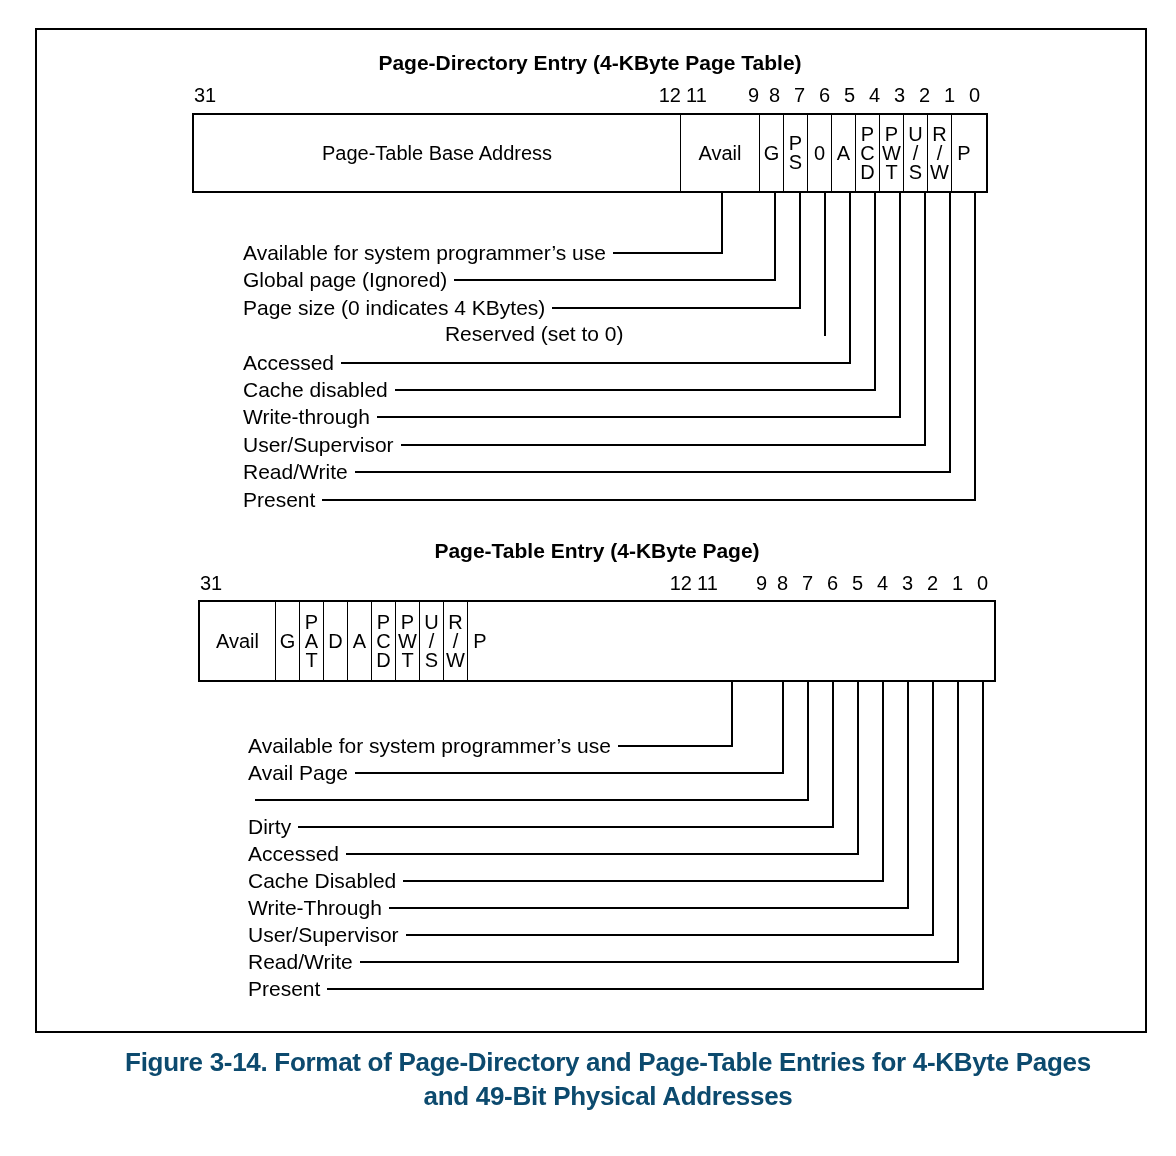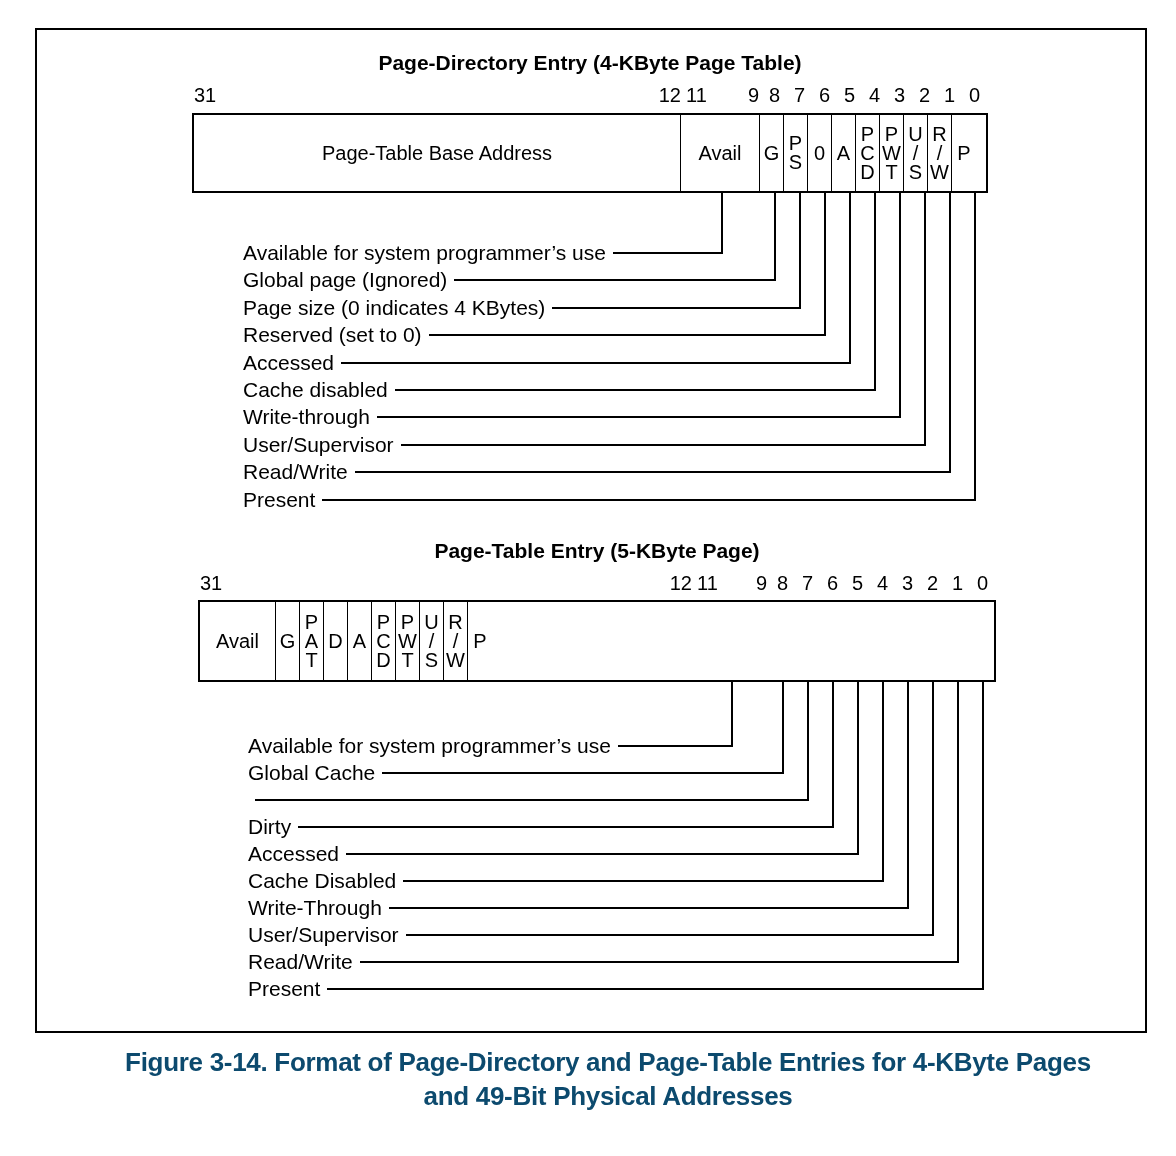--- a/index.html
+++ b/index.html
@@ -146,21 +146,21 @@
       <div class="callout-row" style="left: 243px; top: 267.4px; width: 532.5px;">
         <span>Global page (Ignored)</span>
         <div class="callout-line"></div>
       </div>
       <div class="stub" style="left: 773.5px; top: 193px; height: 88.4px;"></div>
       <div class="callout-row" style="left: 243px; top: 294.8px; width: 557.5px; text-align: center;">
         <span>Page size (0 indicates 4 KBytes)</span>
         <div class="callout-line"></div>
       </div>
       <div class="stub" style="left: 798.5px; top: 193px; height: 115.8px;"></div>
-      <div class="callout-row" style="left: 243px; top: 322.2px; width: 582.5px;">
+      <div class="callout-row" style="left: 243px; top: 322.2px; width: 582.5px; flex-direction: column;">
         <span>Reserved (set to 0)</span>
         <div class="callout-line"></div>
       </div>
       <div class="stub" style="left: 823.5px; top: 193px; height: 143.2px;"></div>
       <div class="callout-row" style="left: 243px; top: 349.6px; width: 607.5px;">
         <span>Accessed</span>
         <div class="callout-line"></div>
       </div>
       <div class="stub" style="left: 848.5px; top: 193px; height: 170.6px;"></div>
       <div class="callout-row" style="left: 243px; top: 377px; width: 632.5px;">
@@ -181,21 +181,21 @@
       <div class="callout-row" style="left: 243px; top: 459.2px; width: 707.5px;">
         <span>Read/Write</span>
         <div class="callout-line"></div>
       </div>
       <div class="stub" style="left: 948.5px; top: 193px; height: 280.2px;"></div>
       <div class="callout-row" style="left: 243px; top: 486.6px; width: 732.5px;">
         <span>Present</span>
         <div class="callout-line"></div>
       </div>
       <div class="stub" style="left: 973.5px; top: 193px; height: 307.6px;"></div>
-      <div class="diagram-title" style="left: 198px; top: 538px; width: 798px;">Page-Table Entry (5-KByte Page)</div>
+      <div class="diagram-title" style="left: 198px; top: 538px; width: 798px;">Page-Table Entry (4-KByte Page)</div>
       <div class="bit-num" style="left: 200px; top: 573px; width: 30px; text-align: left;">31</div>
       <div class="bit-num" style="left: 664px; top: 573px; width: 28px; text-align: right;">12</div>
       <div class="bit-num" style="left: 697px; top: 573px; width: 28px; text-align: left;">11</div>
       <div class="bit-num" style="left: 754px; top: 573px; width: 13px; text-align: right;">9</div>
       <div class="bit-num" style="left: 770.5px; top: 573px; width: 24px; text-align: center;">8</div>
       <div class="bit-num" style="left: 795.5px; top: 573px; width: 24px; text-align: center;">7</div>
       <div class="bit-num" style="left: 820.5px; top: 573px; width: 24px; text-align: center;">6</div>
       <div class="bit-num" style="left: 845.5px; top: 573px; width: 24px; text-align: center;">5</div>
       <div class="bit-num" style="left: 870.5px; top: 573px; width: 24px; text-align: center;">4</div>
       <div class="bit-num" style="left: 895.5px; top: 573px; width: 24px; text-align: center;">3</div>
@@ -243,21 +243,21 @@
         <div class="bit-cell" style="width: 24px; flex: 0 0 24px;">
           <span class="cell-line">P</span>
         </div>
       </div>
       <div class="callout-row" style="left: 248px; top: 733px; width: 484.5px;">
         <span>Available for system programmer’s use</span>
         <div class="callout-line"></div>
       </div>
       <div class="stub" style="left: 730.5px; top: 682px; height: 65px;"></div>
       <div class="callout-row" style="left: 248px; top: 760px; width: 535.5px;">
-        <span>Global Cache</span>
+        <span>Avail Page</span>
         <div class="callout-line"></div>
       </div>
       <div class="stub" style="left: 781.5px; top: 682px; height: 92px;"></div>
       <div class="callout-row" style="left: 248px; top: 787px; width: 560.5px;">
         <div class="callout-line"></div>
       </div>
       <div class="stub" style="left: 806.5px; top: 682px; height: 119px;"></div>
       <div class="callout-row" style="left: 248px; top: 814px; width: 585.5px;">
         <span>Dirty</span>
         <div class="callout-line"></div>

